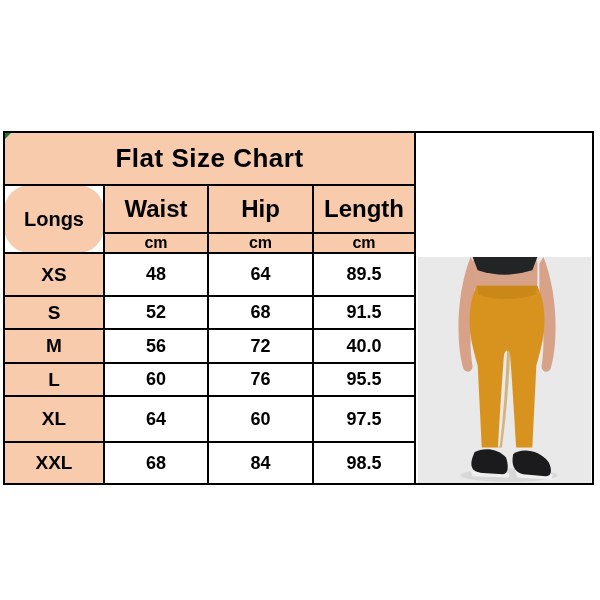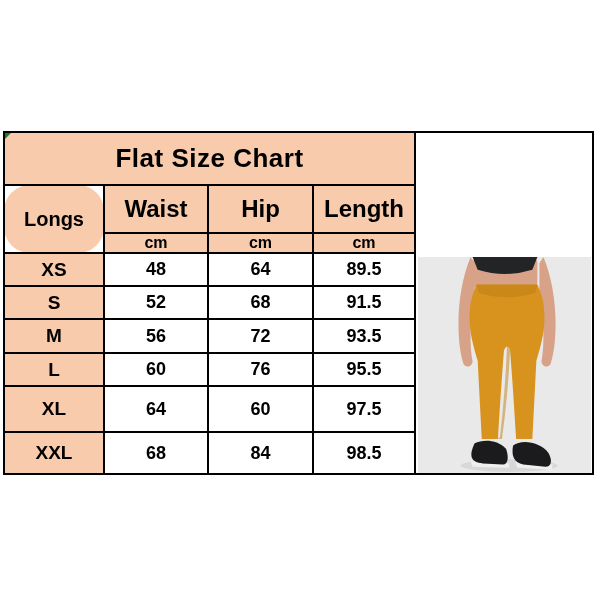--- a/index.html
+++ b/index.html
@@ -99,37 +99,37 @@
       <td rowspan="2" class="fill corner-cell">Longs</td>
       <td class="fill col-header">Waist</td>
       <td class="fill col-header">Hip</td>
       <td class="fill col-header">Length</td>
     </tr>
     <tr style="height:18px">
       <td class="fill unit-cell">cm</td>
       <td class="fill unit-cell">cm</td>
       <td class="fill unit-cell">cm</td>
     </tr>
-    <tr style="height:33px">
+    <tr style="height:43px">
       <td class="fill size-cell">XS</td>
       <td class="white val-cell">48</td>
       <td class="white val-cell">64</td>
       <td class="white val-cell">89.5</td>
     </tr>
     <tr style="height:33px">
       <td class="fill size-cell">S</td>
       <td class="white val-cell">52</td>
       <td class="white val-cell">68</td>
       <td class="white val-cell">91.5</td>
     </tr>
     <tr style="height:34px">
       <td class="fill size-cell">M</td>
       <td class="white val-cell">56</td>
       <td class="white val-cell">72</td>
-      <td class="white val-cell">93.5</td>
+      <td class="white val-cell">40.0</td>
     </tr>
     <tr style="height:33px">
       <td class="fill size-cell">L</td>
       <td class="white val-cell">60</td>
       <td class="white val-cell">76</td>
       <td class="white val-cell">95.5</td>
     </tr>
     <tr style="height:46px">
       <td class="fill size-cell">XL</td>
       <td class="white val-cell">64</td>

